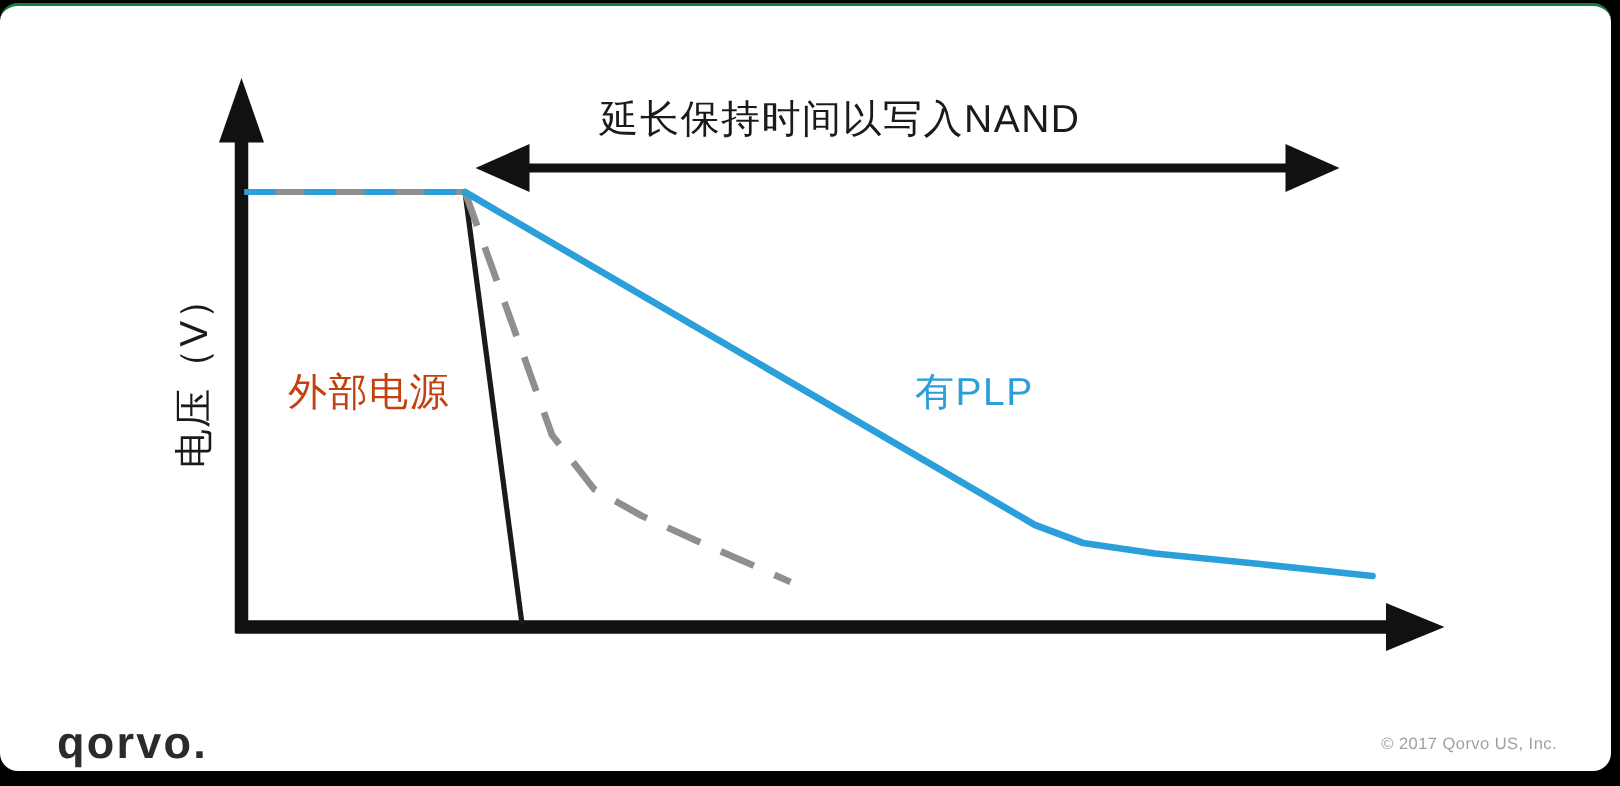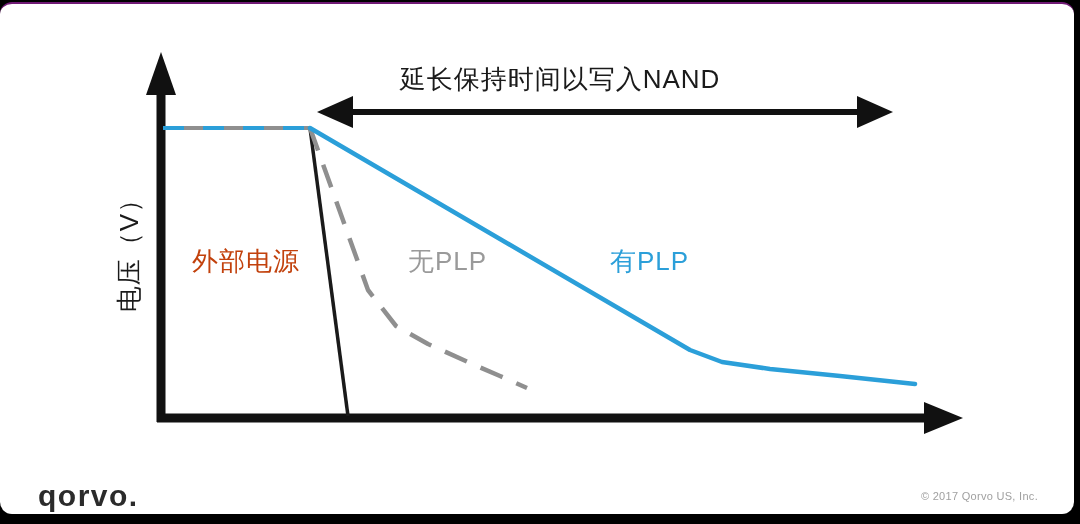--- a/index.html
+++ b/index.html
@@ -7,21 +7,21 @@
     width: 1080px; height: 524px;
     background: #000;
     font-family: "Liberation Sans", "DejaVu Sans", sans-serif;
     overflow: hidden;
   }
   .card {
     position: absolute;
     left: 0; top: 2px; right: 6px; bottom: 10px;
     background: #ffffff;
     border-radius: 12px;
-    border-top: 2px solid #701a75;
+    border-top: 2px solid #15803d;
     overflow: hidden;
   }
   .chart-svg {
     position: absolute;
     left: 0; top: -2px;
     width: 1080px; height: 524px;
   }
   .lbl {
     position: absolute;
     font-size: 26px;
@@ -91,21 +91,20 @@
     <polyline fill="none" stroke-width="4.5" stroke-linejoin="round" stroke-linecap="round" stroke="#2b9fd9" points="310,126 690,348 722,360 770,367 840,374 915,382"></polyline>
   </svg>
 
   <div class="lbl lbl-annotation">延长保持时间以写入NAND</div>
 
   <div class="lbl lbl-ylabel">电压（V）</div>
 
 
   <div class="lbl lbl-ext">外部电源</div>
 
-  <div class="lbl lbl-noplp">无PLP</div>
 
   <div class="lbl lbl-plp">有PLP</div>
 
   <div class="logo">qorvo.</div>
 
   <div class="copyright">© 2017 Qorvo US, Inc.</div>
 
 </div>
 
 </body></html>

